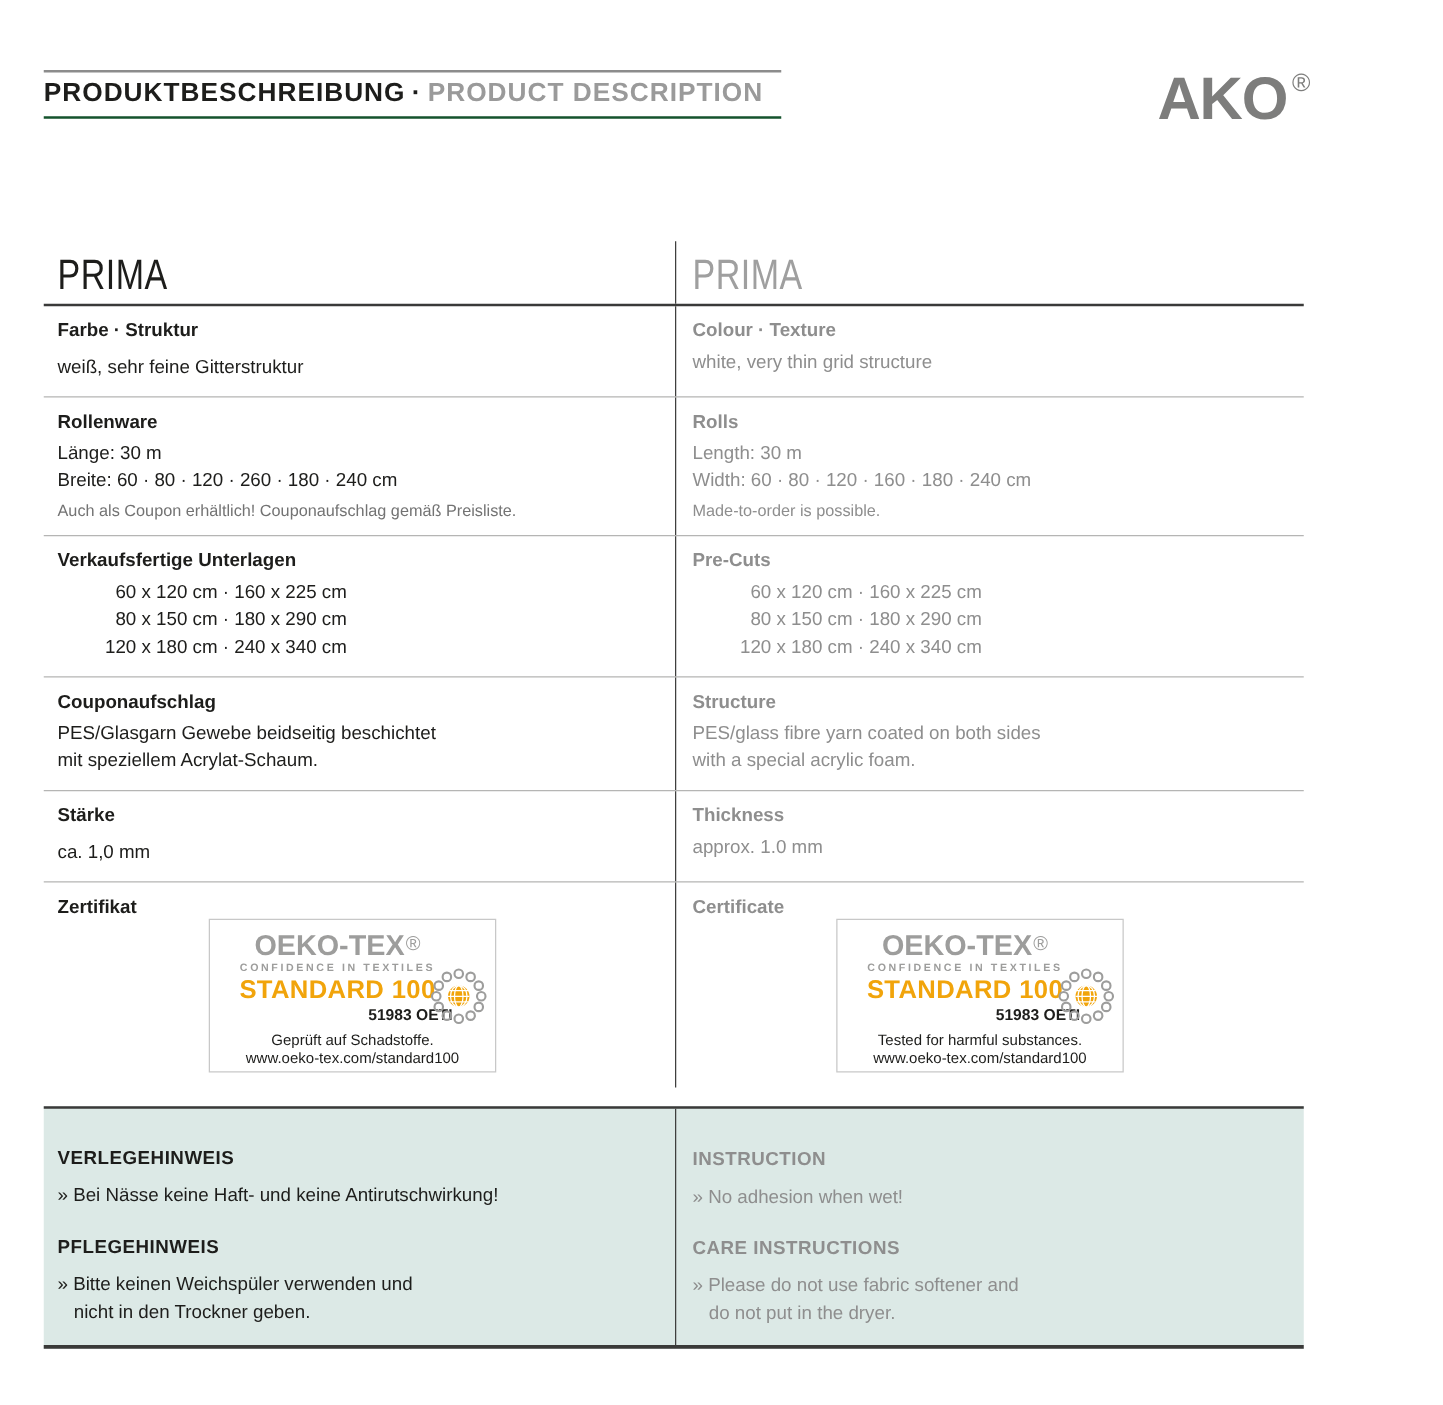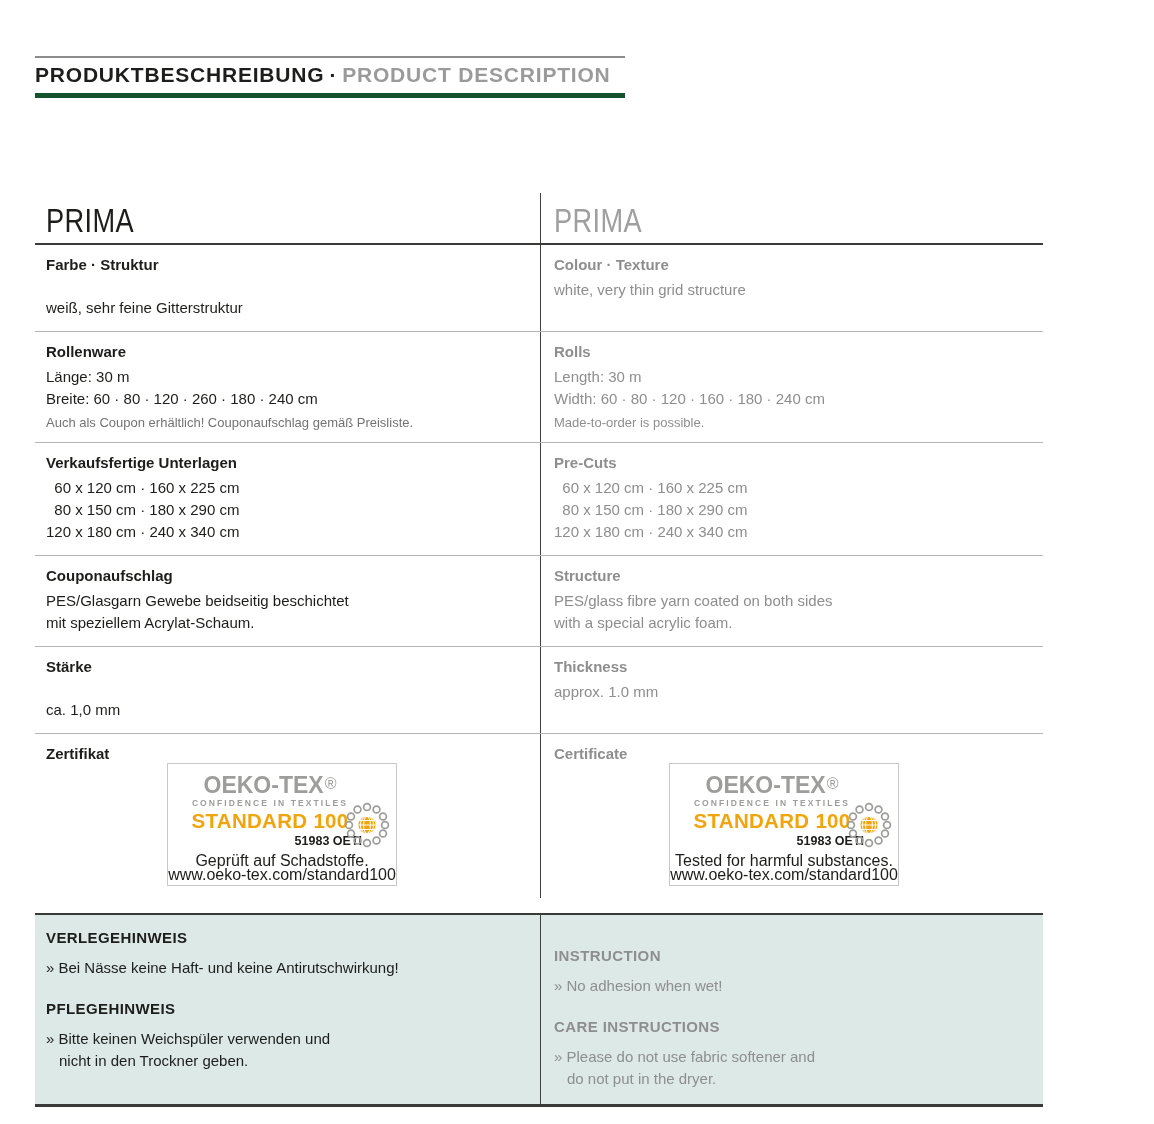--- a/index.html
+++ b/index.html
@@ -3,21 +3,21 @@
 <meta charset="utf-8">
 <style>
   * { margin:0; padding:0; box-sizing:border-box; }
   html,body { background:#ffffff; }
   body { font-family:"Liberation Sans", sans-serif; color:#1d1d1b; }
   .page { position:relative; width:1154px; height:1124px; background:#ffffff; overflow:hidden; }
 
   
   .header-bar {
     position:absolute; left:35px; top:56px; width:590px;
-    border-top:2px solid #8c8c8c; border-bottom:5px solid #14532d;
+    border-top:2px solid #8c8c8c; border-bottom:2px solid #14532d;
     padding:5px 0 6px 0;
     font-size:21px; font-weight:bold; letter-spacing:0.8px; white-space:nowrap;
   }
   .header-bar .t-de { color:#1d1d1b; }
   .header-bar .t-dot { color:#1d1d1b; margin:0 5px; }
   .header-bar .t-en { color:#9a9a9a; }
 
   .logo { position:absolute; left:926px; top:52px; white-space:nowrap; }
   .logo .logo-text { font-size:48px; font-weight:bold; color:#7d7d7c; letter-spacing:-1px; }
   .logo .logo-reg { font-size:20px; color:#7d7d7c; font-weight:400; position:relative; top:-22px; left:4px; }
@@ -30,30 +30,30 @@
 
   .title-row { border-bottom:2px solid #3a3a39; height:52px; }
   .title-row .cell-de, .title-row .cell-en { display:flex; align-items:flex-end; padding-bottom:3px; }
   .product-title { font-size:34px; font-weight:400; letter-spacing:0.5px; display:inline-block; transform:scaleX(0.8); transform-origin:left bottom; }
   .product-title.de { color:#1d1d1b; }
   .product-title.en { color:#9f9f9f; }
 
   .sec { border-bottom:1px solid #b5b5b4; }
   .h-de { font-size:15px; font-weight:bold; color:#1d1d1b; }
   .h-en { font-size:15px; font-weight:bold; color:#8e8e8e; }
-  .b-de { font-size:15px; line-height:22px; color:#1d1d1b; margin-top:24px; }
+  .b-de { font-size:15px; line-height:22px; color:#1d1d1b; margin-top:10px; }
   .b-en { font-size:15px; line-height:22px; color:#8e8e8e; margin-top:6px; }
   .line { font-size:15px; line-height:22px; }
   .cell-de .line { color:#1d1d1b; }
   .cell-en .line { color:#8e8e8e; }
   .first-line { margin-top:6px; }
   .note { font-size:13px; margin-top:5px; }
   .cell-de .note { color:#737373; }
   .cell-en .note { color:#8e8e8e; }
-  .pre { white-space:pre; }
+  .pre { white-space:pre;margin-left:38px; }
 
   .sec-colour  { min-height:65px; }
   .sec-rolls   { min-height:108px; }
   .sec-precuts { min-height:105px; }
   .sec-struct  { min-height:85px; }
   .sec-thick   { min-height:60px; }
   .sec-cert    { min-height:162px; border-bottom:none; }
 
   
   .badge {
@@ -61,47 +61,50 @@
     border:1px solid #c8c8c8; position:relative;
     margin-top:1px; margin-left:121px; padding-top:8px;
   }
   .cell-en .badge { margin-left:115px; }
   .badge-main { width:184px; margin-left:10px; text-align:center; }
   .badge-brand { font-size:23px; font-weight:bold; color:#9d9d9c; letter-spacing:0px; line-height:24px; }
   .badge-brand .reg { font-size:16px; font-weight:400; vertical-align:4px; margin-left:1px; }
   .badge-tagline { font-size:8.5px; font-weight:bold; color:#9d9d9c; letter-spacing:2.1px; margin-top:1px; }
   .badge-standard { font-size:20.5px; font-weight:bold; color:#F1A40B; letter-spacing:0.3px; line-height:22px; margin-top:2px; }
   .badge-number { font-size:12.5px; font-weight:bold; color:#1d1d1b; text-align:right; padding-right:0px; margin-top:2px; }
-  .badge-notes { text-align:center; margin-top:6px; font-size:16px; line-height:14px; color:#1d1d1b; }
+  .badge-notes { text-align:center; margin-top:6px; font-size:12px; line-height:14px; color:#1d1d1b; }
   .flower { position:absolute; right:6px; top:36px; }
 
   
   .instructions {
     display:flex; margin-top:15px;
     background:#dce9e6;
     border-top:2px solid #3a3a39; border-bottom:3px solid #3a3a39;
   }
-  .gb-de { width:505px; padding:14px 10px 15px 11px; }
+  .gb-de { width:505px; padding:14px 10px 15px 11px;margin-top:17px; }
   .gb-en { flex:1; border-left:1px solid #3f3f3e; padding:32px 10px 15px 13px; }
   .gb-h { font-size:15px; font-weight:bold; letter-spacing:0.4px; }
   .gb-de .gb-h { color:#1d1d1b; }
   .gb-en .gb-h { color:#8e8e8e; }
   .gb-p { font-size:15px; line-height:21px; margin-top:11px; }
   .gb-de .gb-p { color:#1d1d1b; }
   .gb-en .gb-p { color:#8e8e8e; }
   .gb-h2 { margin-top:22px; }
   .gb-cont { margin-top:1px; padding-left:13px; }
 </style>
 </head>
 <body>
 
 <div class="page">
 
   <div class="header-bar">
     <span class="t-de">PRODUKTBESCHREIBUNG</span><span class="t-dot">·</span><span class="t-en">PRODUCT DESCRIPTION</span>
+  </div>
+  <div class="logo">
+    <span class="logo-text">AKO</span><span class="logo-reg">®</span>
   </div>
 
   <div class="content">
 
     <div class="row title-row">
       <div class="cell-de">
         <span class="product-title de">PRIMA</span>
       </div>
       <div class="cell-en">
         <span class="product-title en">PRIMA</span>

